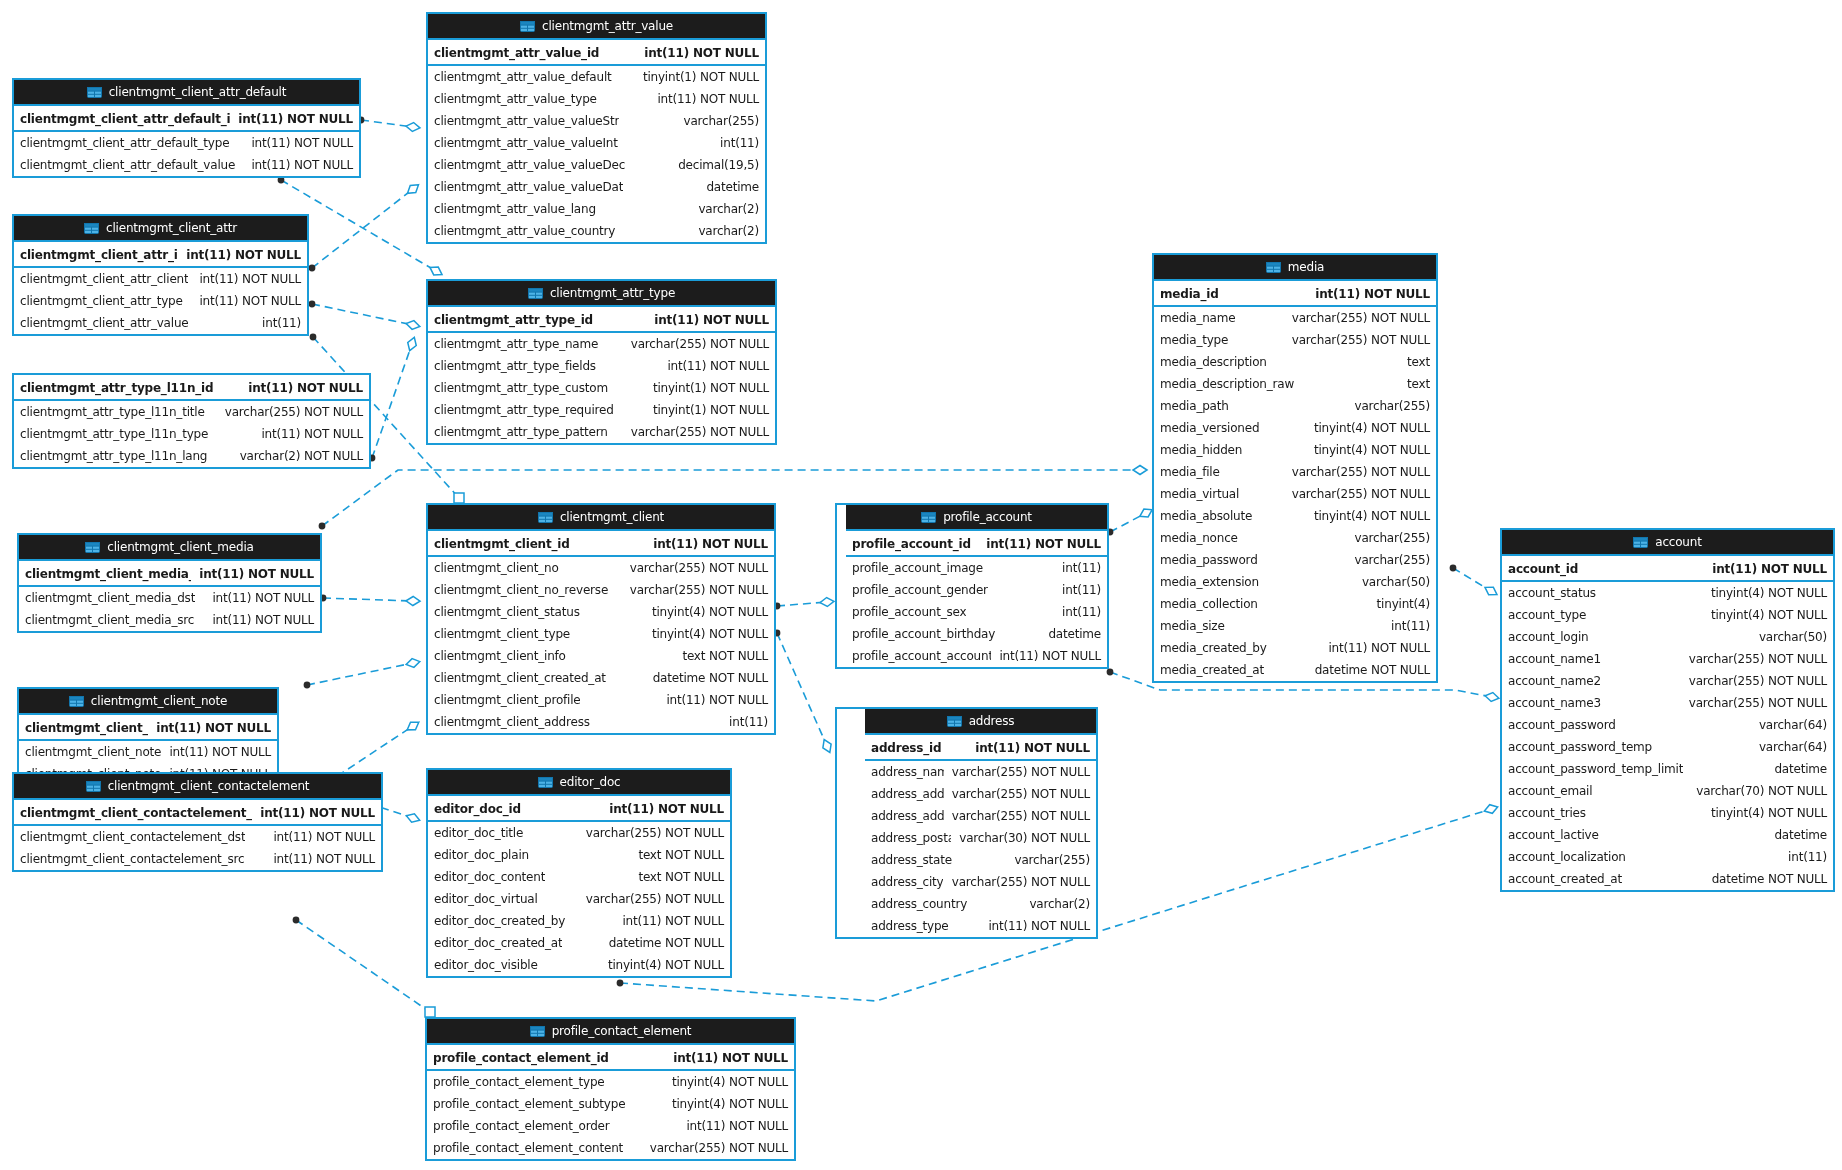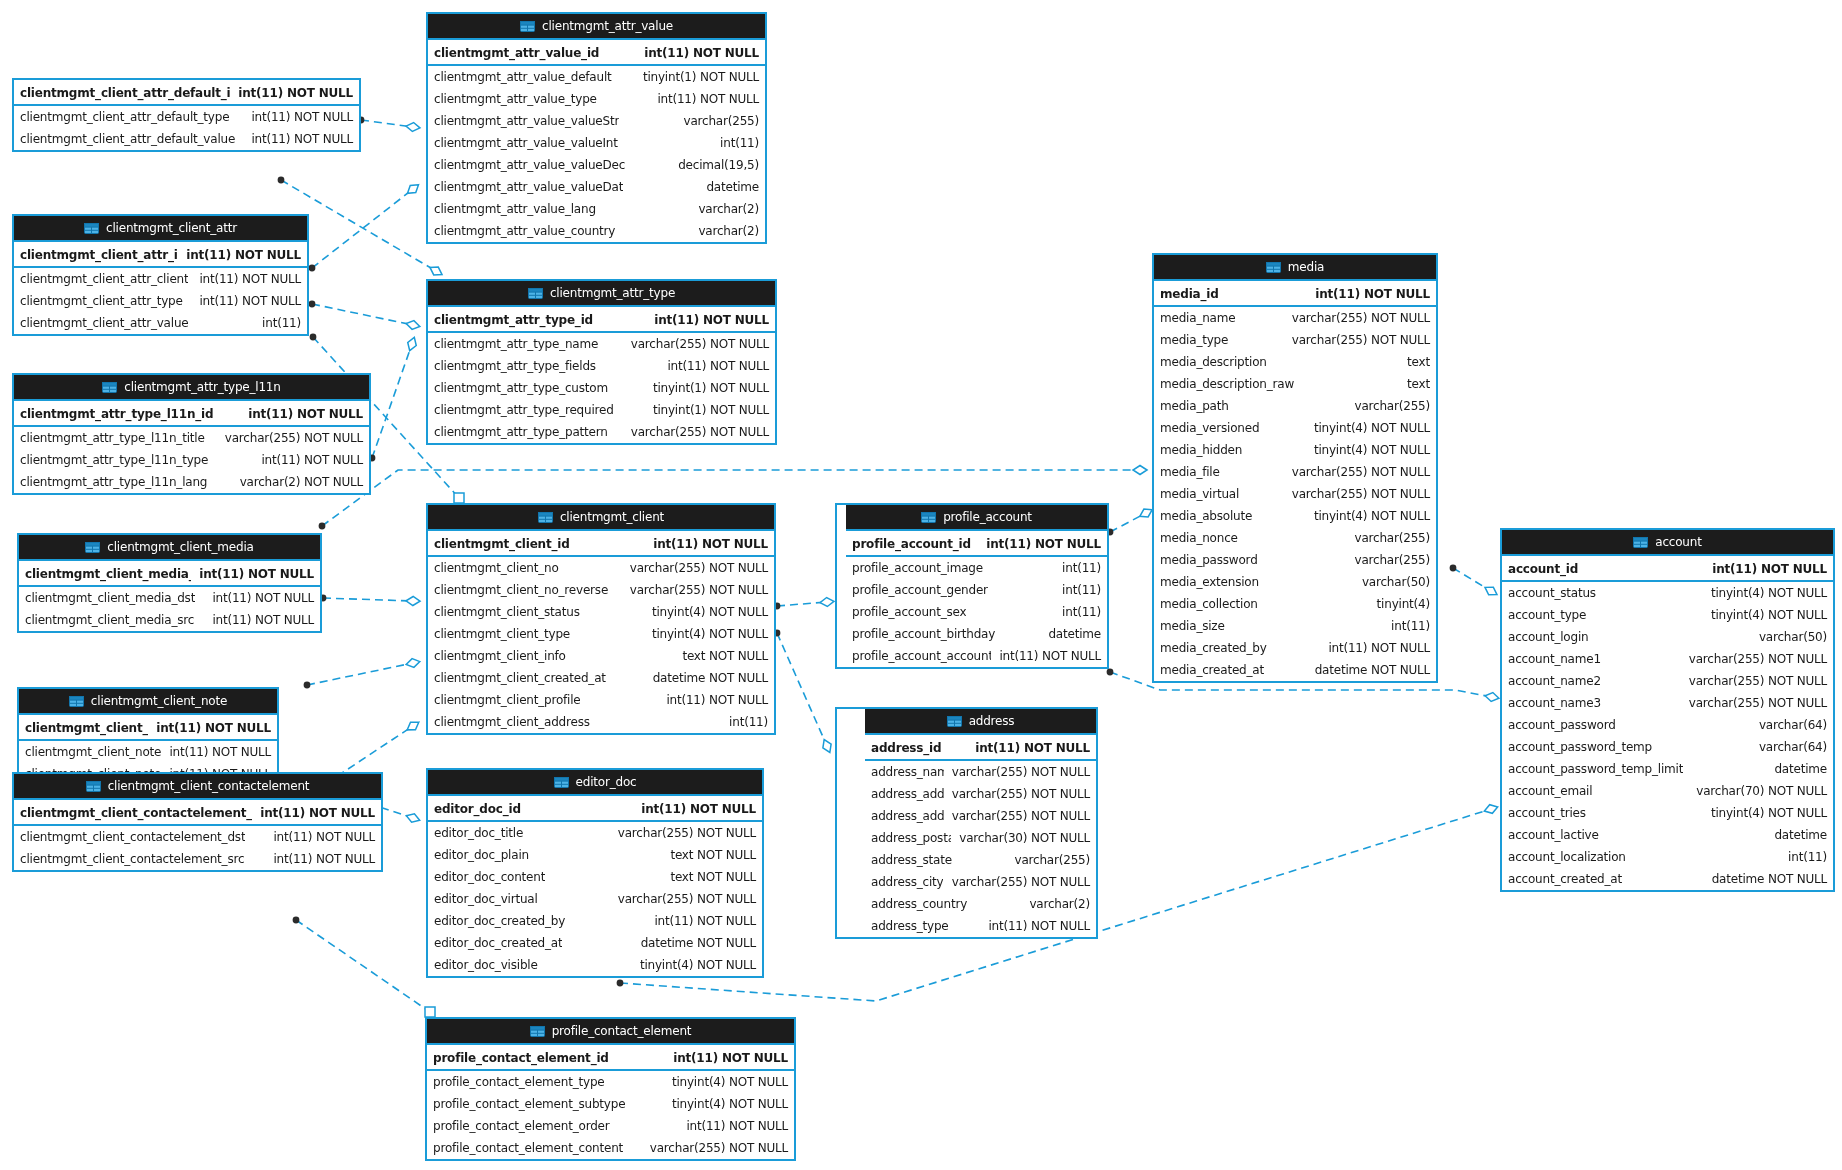--- a/index.html
+++ b/index.html
@@ -146,20 +146,29 @@
       <div class="col-row">
         <span class="field">clientmgmt_attr_value_lang</span>
         <span class="dtype">varchar(2)</span>
       </div>
       <div class="col-row">
         <span class="field">clientmgmt_attr_value_country</span>
         <span class="dtype">varchar(2)</span>
       </div>
     </div>
     <div class="db-table" style="left: 12px; top: 78px; width: 349px;">
+      <div class="tbl-header">
+        <svg width="15" height="11" viewBox="0 0 15 11">
+          <rect x="0.5" y="0.5" width="14" height="10" rx="1" fill="#4db3e6" stroke="#1276ad"></rect>
+          <rect x="0.5" y="0.5" width="14" height="3.6" fill="#1b86c0" stroke="#1276ad"></rect>
+          <line x1="7.5" y1="4" x2="7.5" y2="10.5" stroke="#1276ad"></line>
+          <line x1="0.5" y1="7.3" x2="14.5" y2="7.3" stroke="#1276ad"></line>
+        </svg>
+        <span>clientmgmt_client_attr_default</span>
+      </div>
       <div class="pk-row">
         <span class="field">clientmgmt_client_attr_default_id</span>
         <span class="dtype">int(11) NOT NULL</span>
       </div>
       <div class="col-row">
         <span class="field">clientmgmt_client_attr_default_type</span>
         <span class="dtype">int(11) NOT NULL</span>
       </div>
       <div class="col-row">
         <span class="field">clientmgmt_client_attr_default_value</span>
@@ -187,29 +196,20 @@
       <div class="col-row">
         <span class="field">clientmgmt_client_attr_type</span>
         <span class="dtype">int(11) NOT NULL</span>
       </div>
       <div class="col-row">
         <span class="field">clientmgmt_client_attr_value</span>
         <span class="dtype">int(11)</span>
       </div>
     </div>
     <div class="db-table" style="left: 12px; top: 373px; width: 359px;">
-      <div class="tbl-header">
-        <svg width="15" height="11" viewBox="0 0 15 11">
-          <rect x="0.5" y="0.5" width="14" height="10" rx="1" fill="#4db3e6" stroke="#1276ad"></rect>
-          <rect x="0.5" y="0.5" width="14" height="3.6" fill="#1b86c0" stroke="#1276ad"></rect>
-          <line x1="7.5" y1="4" x2="7.5" y2="10.5" stroke="#1276ad"></line>
-          <line x1="0.5" y1="7.3" x2="14.5" y2="7.3" stroke="#1276ad"></line>
-        </svg>
-        <span>clientmgmt_attr_type_l11n</span>
-      </div>
       <div class="pk-row">
         <span class="field">clientmgmt_attr_type_l11n_id</span>
         <span class="dtype">int(11) NOT NULL</span>
       </div>
       <div class="col-row">
         <span class="field">clientmgmt_attr_type_l11n_title</span>
         <span class="dtype">varchar(255) NOT NULL</span>
       </div>
       <div class="col-row">
         <span class="field">clientmgmt_attr_type_l11n_type</span>
@@ -364,21 +364,21 @@
       </div>
       <div class="col-row">
         <span class="field">clientmgmt_client_profile</span>
         <span class="dtype">int(11) NOT NULL</span>
       </div>
       <div class="col-row">
         <span class="field">clientmgmt_client_address</span>
         <span class="dtype">int(11)</span>
       </div>
     </div>
-    <div class="db-table" style="left: 426px; top: 768px; width: 338px;">
+    <div class="db-table" style="left: 426px; top: 768px; width: 306px;">
       <div class="tbl-header">
         <svg width="15" height="11" viewBox="0 0 15 11">
           <rect x="0.5" y="0.5" width="14" height="10" rx="1" fill="#4db3e6" stroke="#1276ad"></rect>
           <rect x="0.5" y="0.5" width="14" height="3.6" fill="#1b86c0" stroke="#1276ad"></rect>
           <line x1="7.5" y1="4" x2="7.5" y2="10.5" stroke="#1276ad"></line>
           <line x1="0.5" y1="7.3" x2="14.5" y2="7.3" stroke="#1276ad"></line>
         </svg>
         <span>editor_doc</span>
       </div>
       <div class="pk-row">

